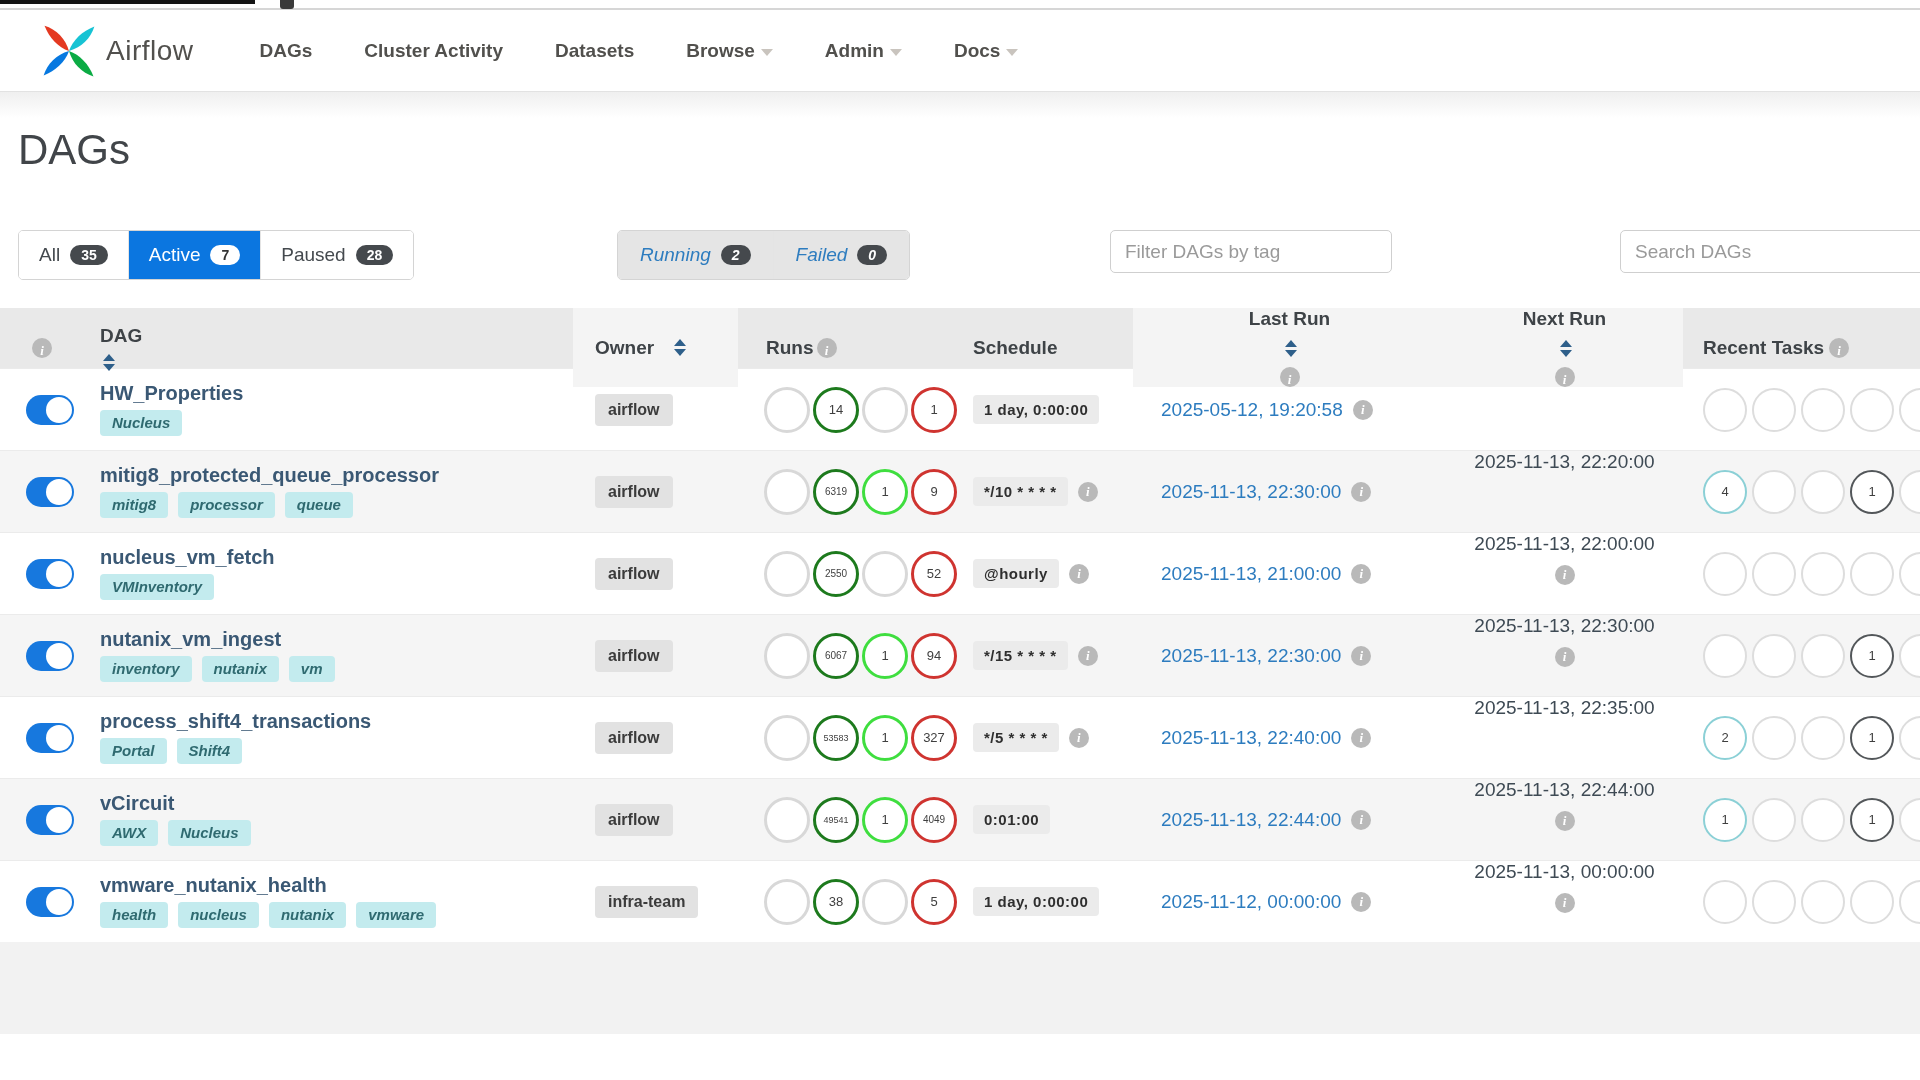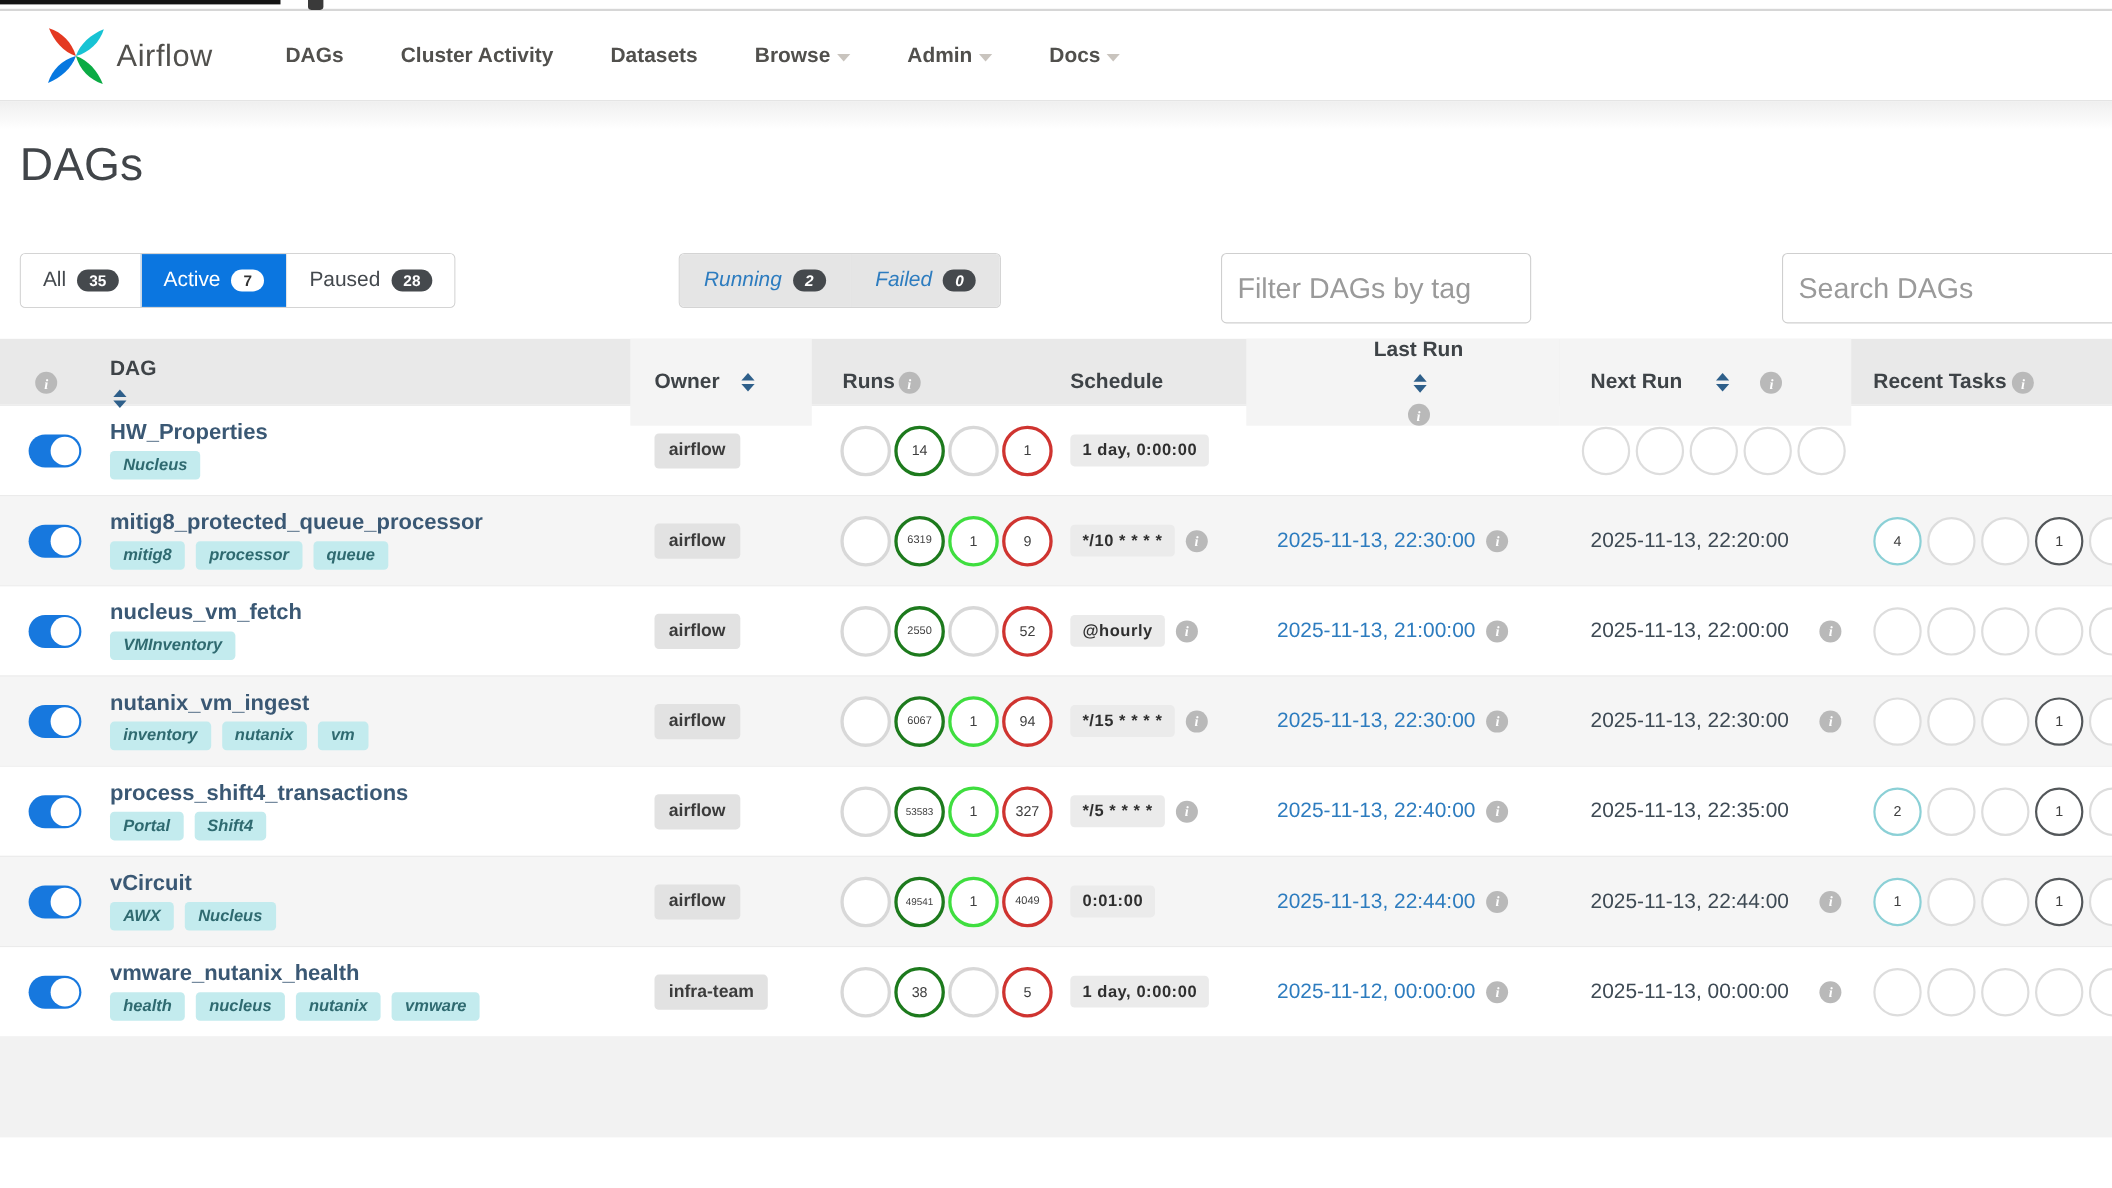--- a/index.html
+++ b/index.html
@@ -39,22 +39,22 @@
                  padding:3px 11px; font-size:14px; font-weight:700; line-height:1; }
   .count-badge.light { background:#fff; color:#333; }
 
   .run-group { position:absolute; left:617px; top:0; display:inline-flex;
                border:1px solid #d4d4d4; border-radius:5px; overflow:hidden; background:#fff; }
   .run-btn { display:flex; align-items:center; gap:10px; height:48px; padding:0 22px;
              background:#e5e5e5; border:none; border-left:1px solid #e4e4e4; cursor:pointer;
              font-size:19px; color:var(--link-blue,#2d7cbf); font-family:inherit;font-style:italic; }
   .run-btn:first-child { border-left:none; }
 
-  .filter-input { position:absolute; top:0; height:64px; border:1px solid #cfcfcf; border-radius:5px;
-                  font-size:26px; padding:0 14px; color:#0c4a6e; font-family:inherit; }
+  .filter-input { position:absolute; top:0; height:43px; border:1px solid #cfcfcf; border-radius:5px;
+                  font-size:19px; padding:0 14px; color:#0c4a6e; font-family:inherit; }
   .filter-input::placeholder { color:#9a9a9a; }
   #tag-filter { left:1110px; width:282px; }
   #dag-search { left:1620px; width:312px; }
 
   
   .grid { display:grid; grid-template-columns:60px 495px 165px 205px 190px 285px 265px 1fr;
           align-items:center; padding-left:18px; }
   .thead { background:var(--header-bg,#e9e9e9); height:60px; }
   .th { display:flex; align-items:center; gap:17px; height:100%; font-size:19px; font-weight:700; color:#3e4347; }
   .th.lt { background:#f4f4f4; }
@@ -79,21 +79,21 @@
   .dag-row { height:82px; border-top:1px solid #ebebeb; background:#fff; }
   .dag-row:nth-child(even) { background:var(--row-alt,#f5f5f5); }
 
   .cell { display:flex; align-items:center; height:100%; }
   .c-toggle { padding-left:8px; }
   .c-dag  { flex-direction:column; justify-content:center; align-items:flex-start; gap:7px; padding-left:22px; }
   .c-owner{ padding-left:22px; }
   .c-runs { padding-left:26px; gap:3px; }
   .c-sched{ padding-left:30px; gap:10px; }
   .c-last { padding-left:28px; gap:10px; }
-  .c-next { padding-left:28px; gap:28px; }
+  .c-next { padding-left:28px; gap:10px;flex-direction:column; }
   .c-recent { padding-left:20px; gap:5px; }
 
   .toggle { width:48px; height:30px; border-radius:16px; background:var(--toggle-blue,#1778de);
             position:relative; cursor:pointer; flex:none; }
   .toggle::after { content:''; position:absolute; right:2px; top:2px; width:26px; height:26px;
                    border-radius:50%; background:#fff; }
 
   .dag-name { font-size:20px; font-weight:700; color:var(--dag-name,#3a5874);
               text-decoration:none; cursor:pointer; line-height:1; }
   .tag-row { display:flex; gap:10px;font-style:italic; }
@@ -253,20 +253,24 @@
           </div>
           <div class="cell c-runs">
             <span class="run-circle queued"></span>
             <span class="run-circle success has-count">14</span>
             <span class="run-circle running"></span>
             <span class="run-circle failed has-count">1</span>
           </div>
           <div class="cell c-sched">
             <span class="sched-badge">1 day, 0:00:00</span>
           </div>
+          <div class="cell c-last">
+            <a class="ts link">2025-05-12, 19:20:58</a>
+            <span class="info"></span>
+          </div>
           <div class="cell c-next"></div>
           <div class="cell c-recent">
             <span class="recent-circle empty"></span>
             <span class="recent-circle empty"></span>
             <span class="recent-circle empty"></span>
             <span class="recent-circle empty"></span>
             <span class="recent-circle empty"></span>
           </div>
         </div>
         <div class="dag-row grid">

